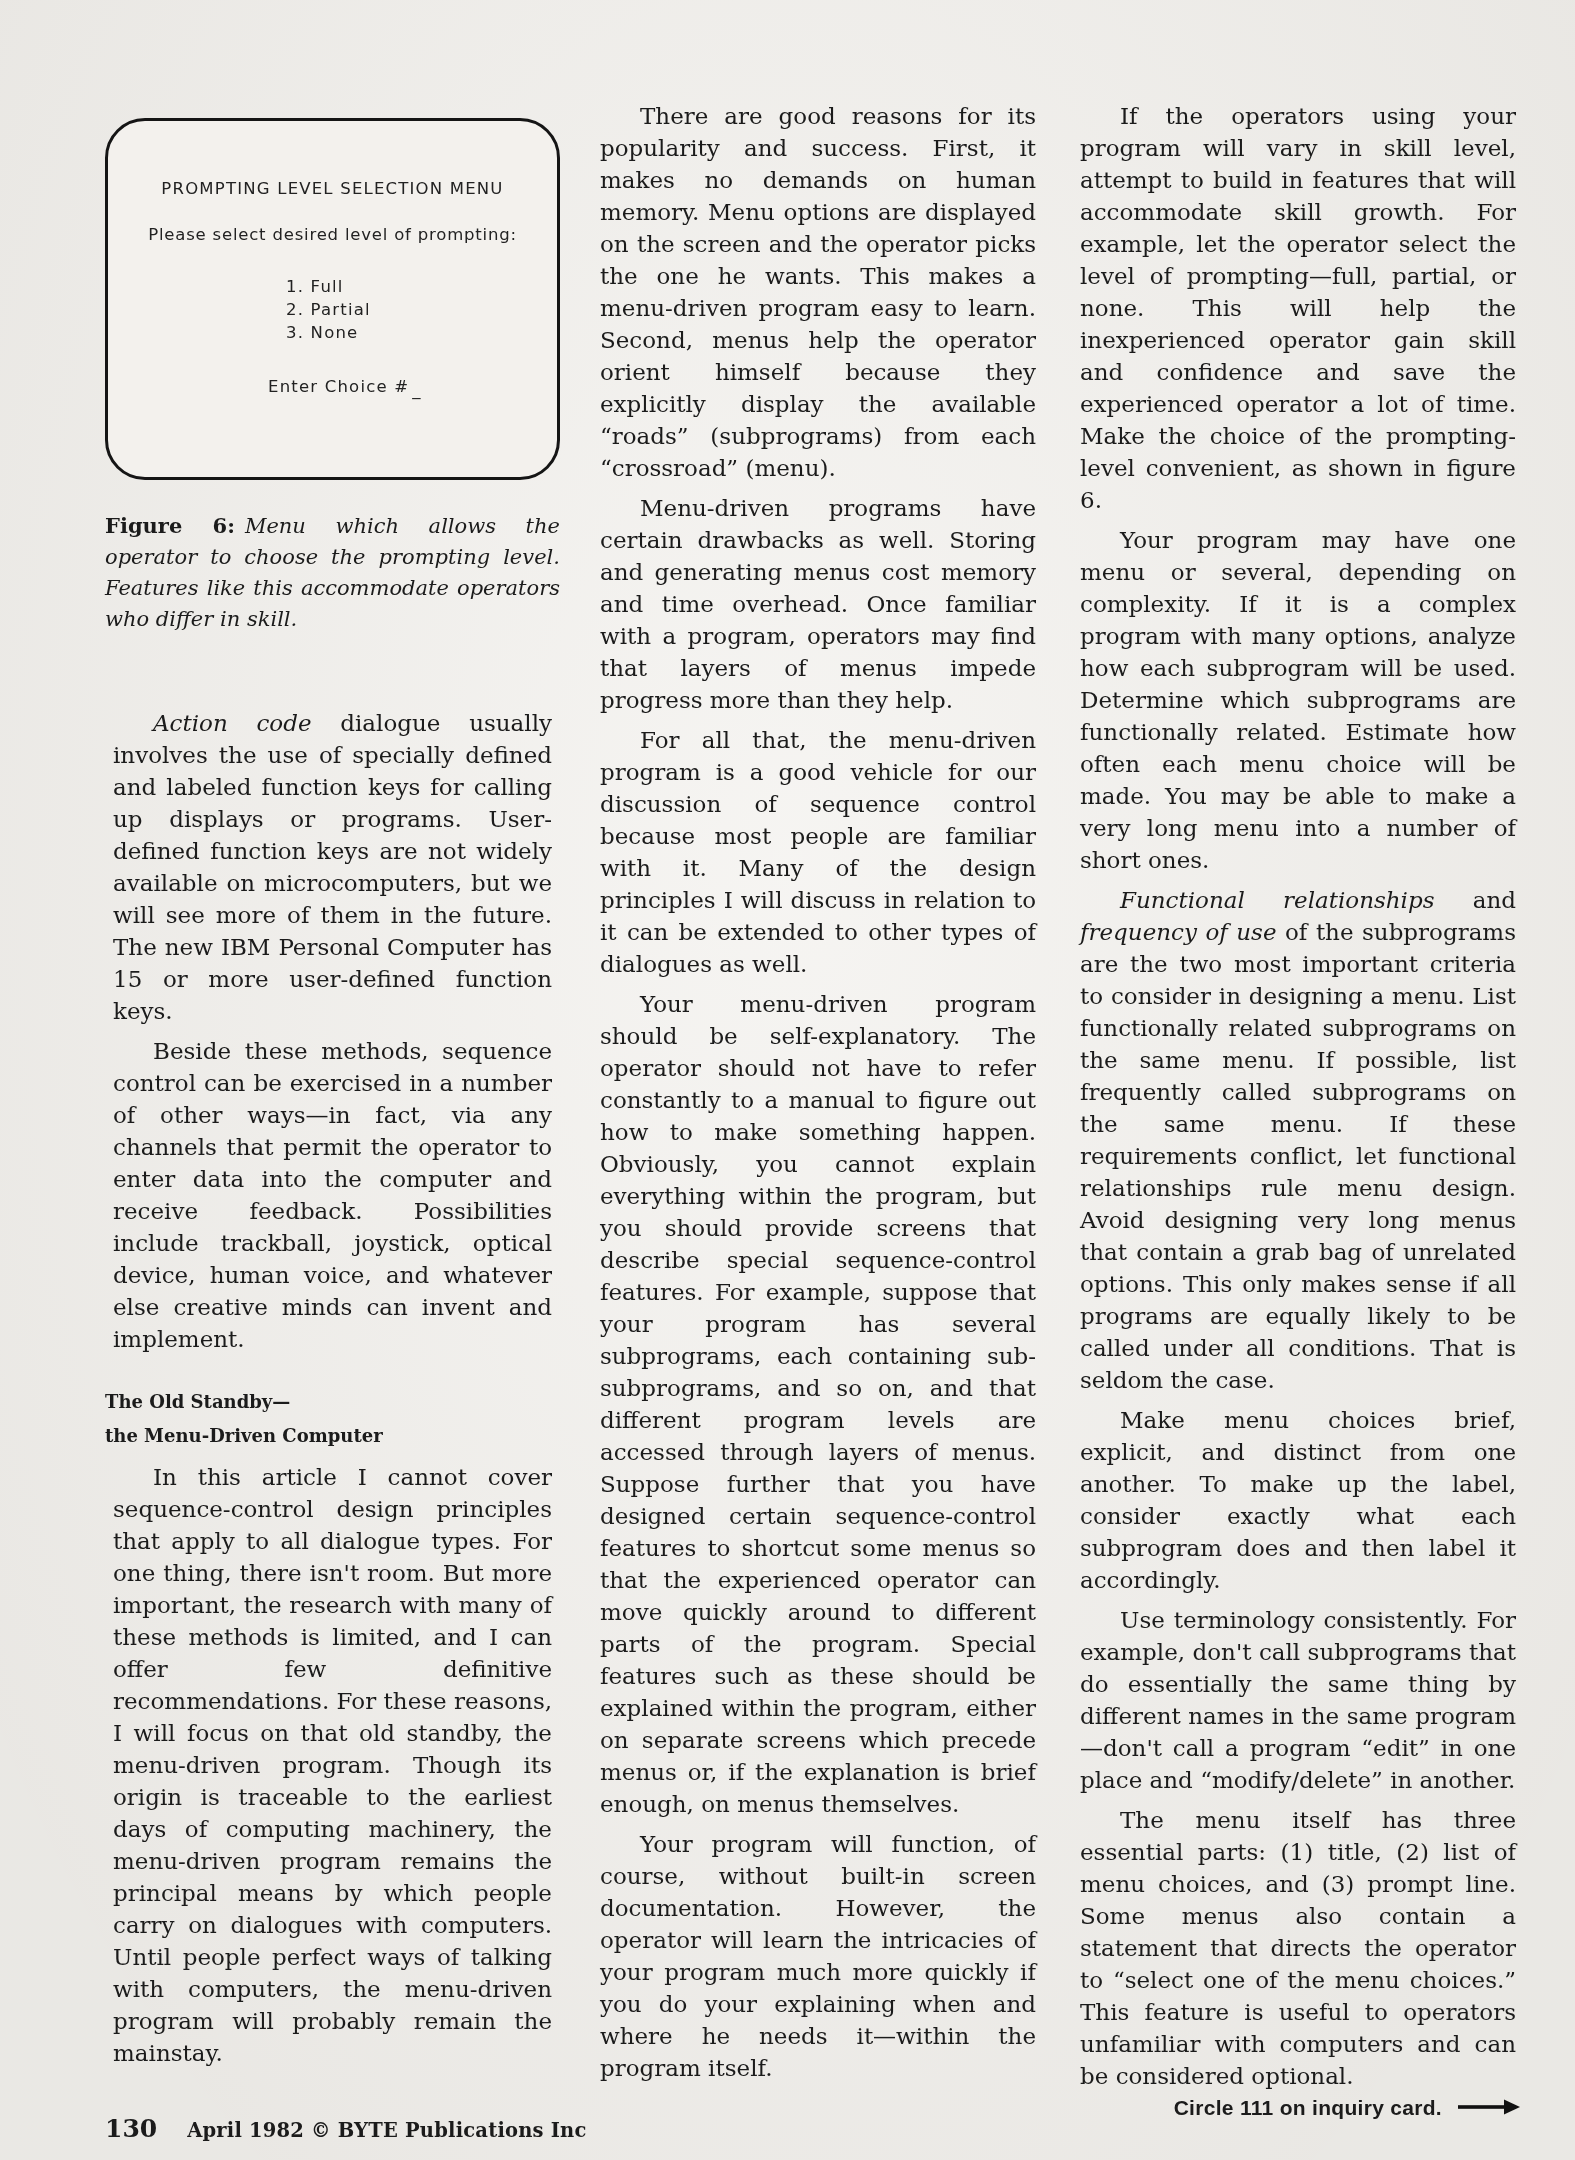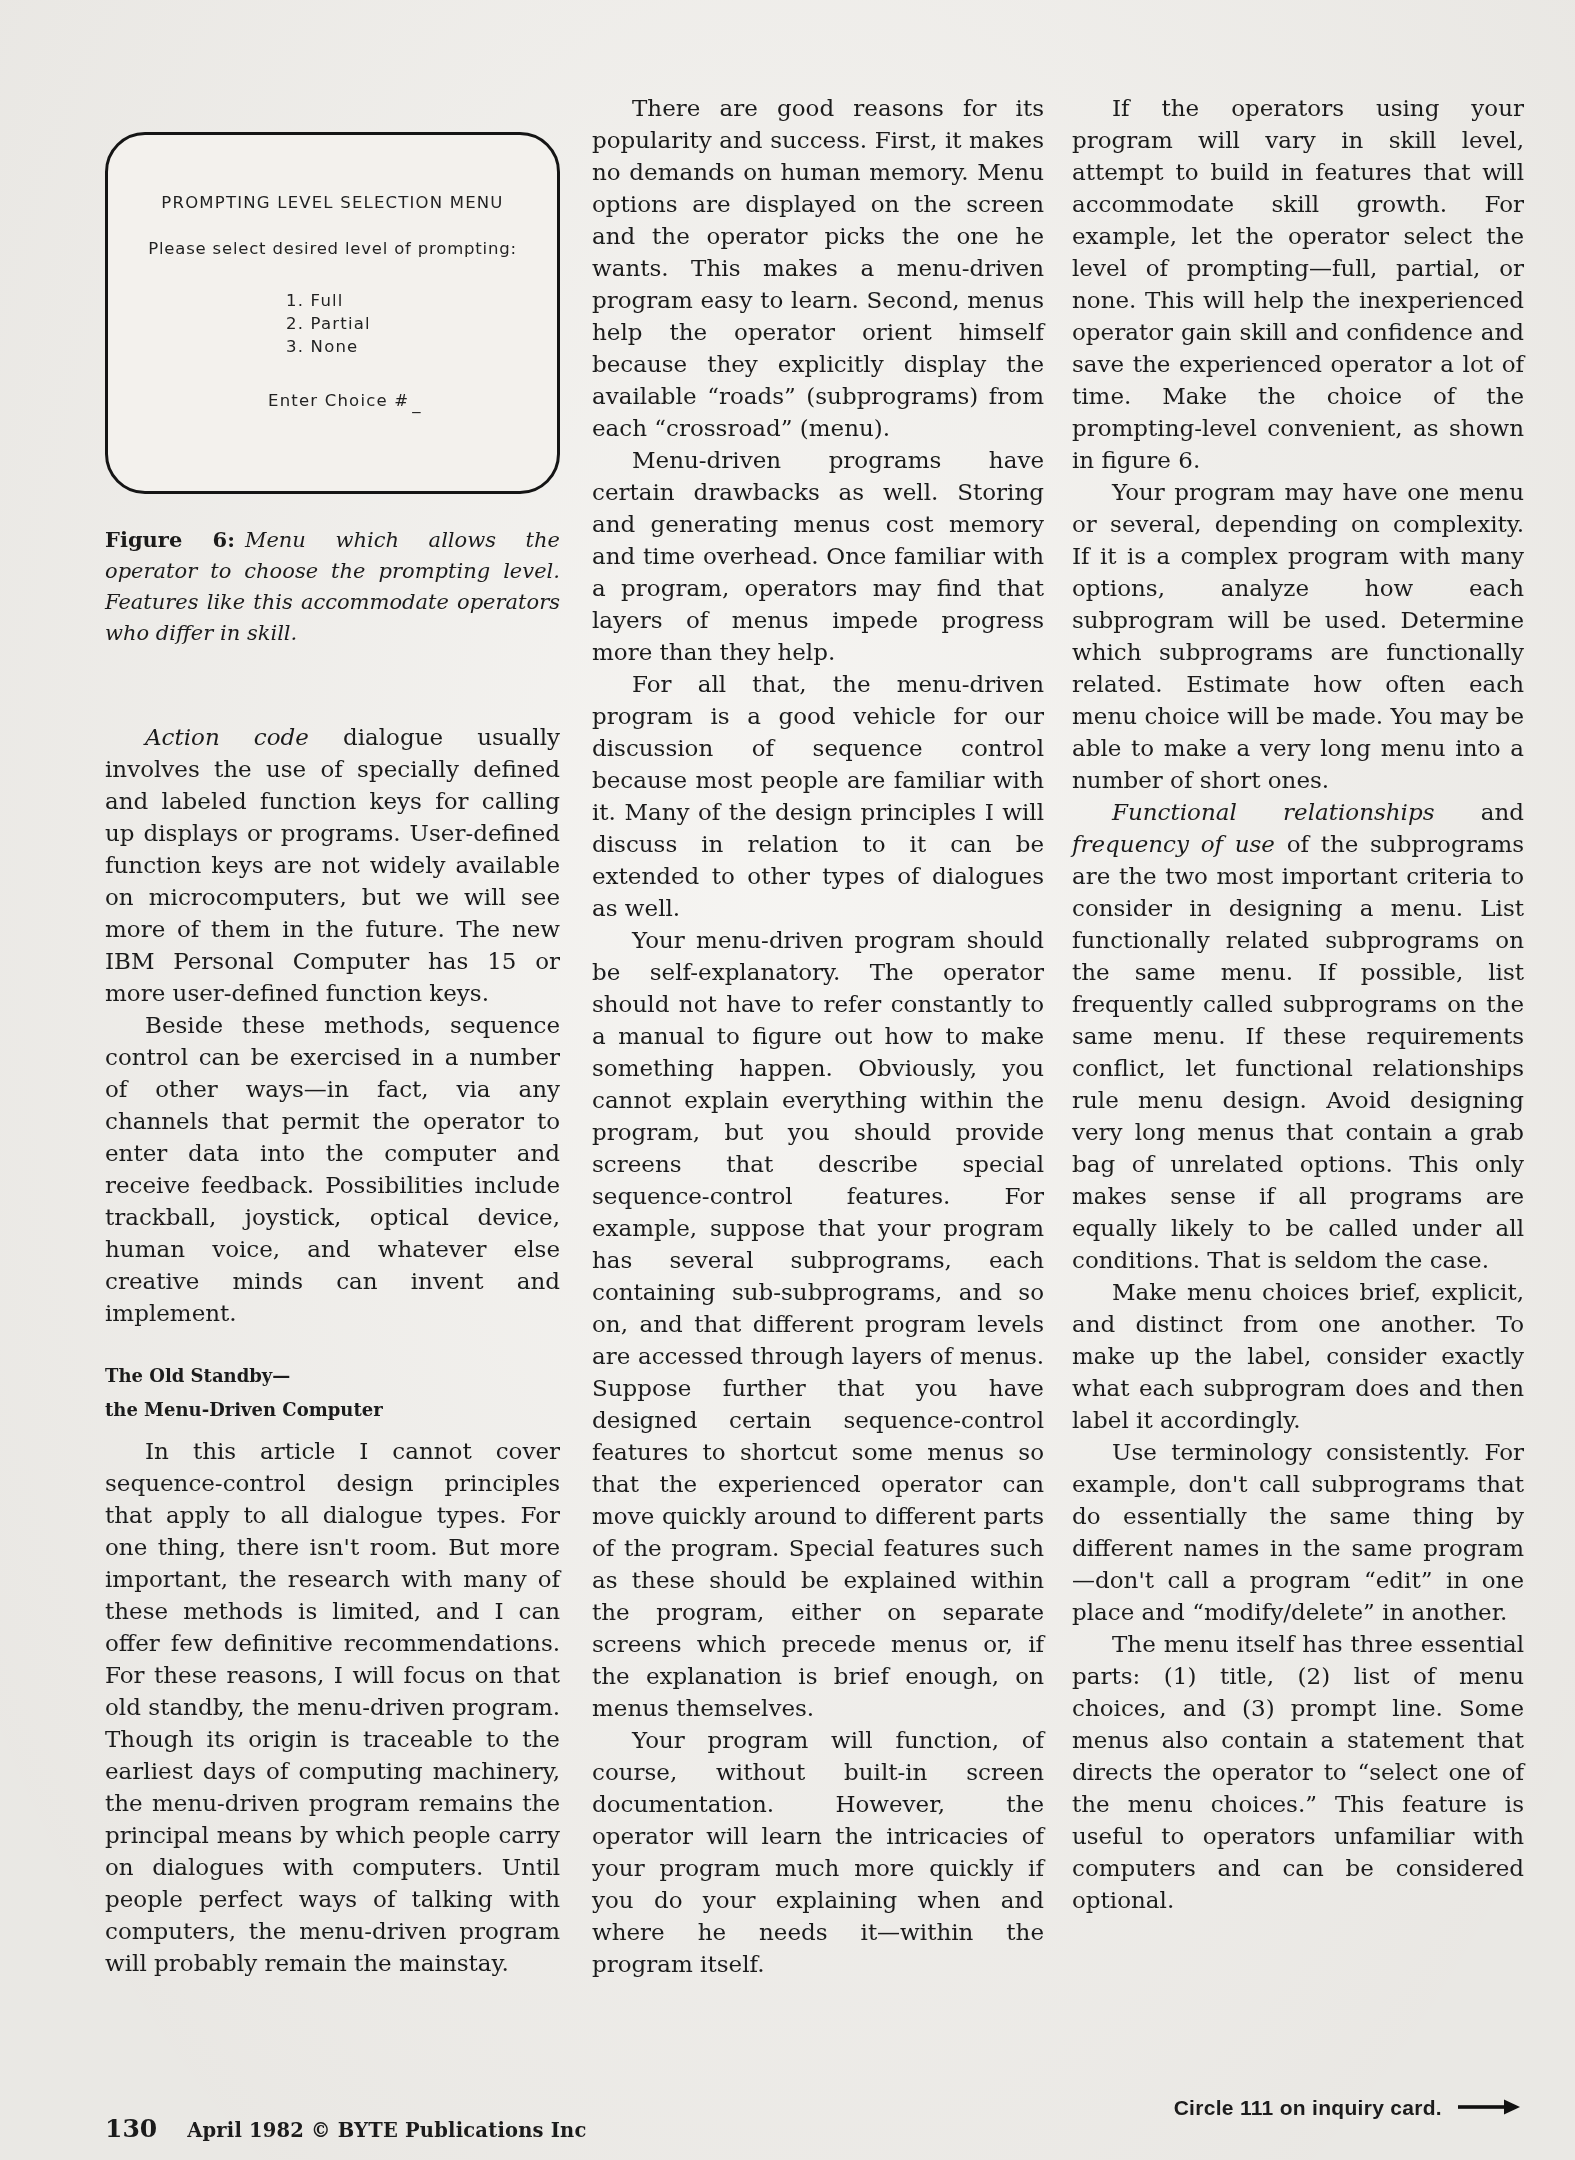--- a/index.html
+++ b/index.html
@@ -17,24 +17,24 @@
       radial-gradient(ellipse at 50% 40%, rgba(255,255,255,0.35), rgba(0,0,0,0.03) 85%),
       #f1efeb;
   }
   .col{
     position:absolute;
     width:452px;
     font-size:23px;
     line-height:32px;
     text-align:justify;
   }
-  .col-left{left:105px;top:132px;width:455px;}
+  .col-left{left:105px;top:118px;width:455px;}
   .col-mid{left:592px;top:92px;}
   .col-right{left:1072px;top:92px;}
-  .body-p{margin:0;text-indent:40px;}
+  .body-p{margin:8px;text-indent:40px;}
   .ital{font-style:italic;}
   
   .figure-block{margin:0 0 72px 0;padding:0;}
   .menu-box{
     box-sizing:border-box;
     width:455px;height:362px;
     border:3.5px solid #151515;
     border-radius:40px;
     background:#f3f1ed;
     font-family:"DejaVu Sans", sans-serif;

